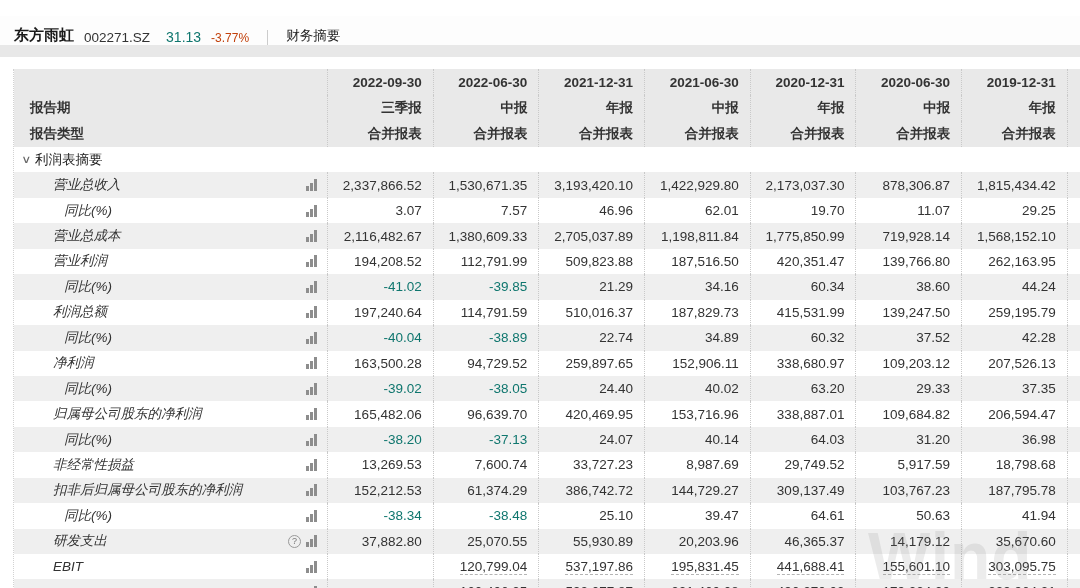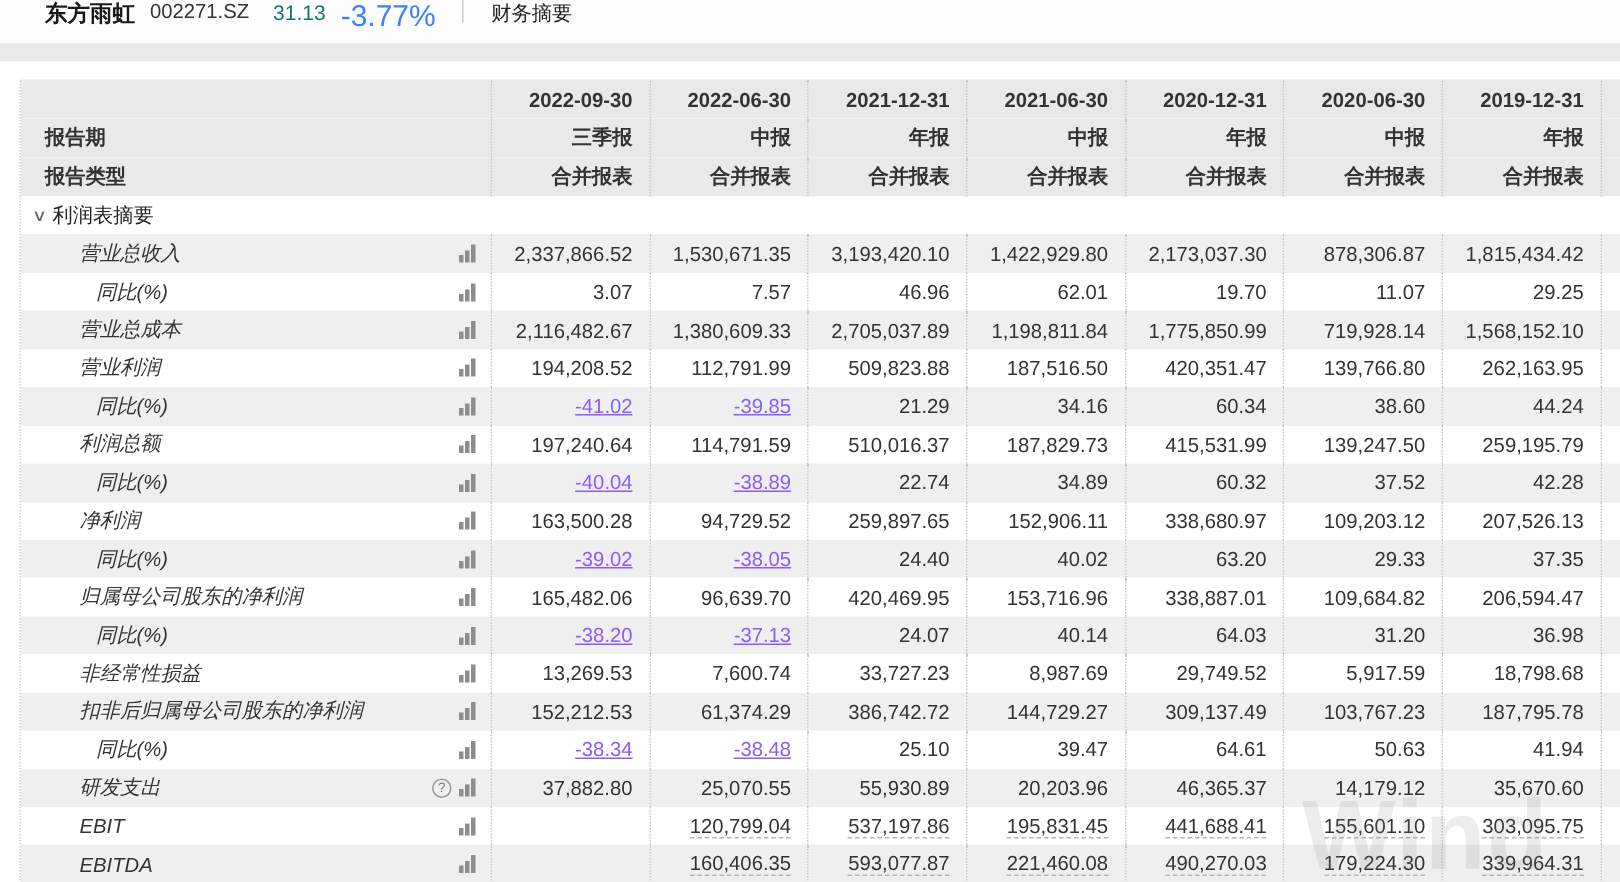--- a/index.html
+++ b/index.html
@@ -4,27 +4,27 @@
 <style>
   html,body{margin:0;padding:0;}
   body{
     width:1080px;height:588px;overflow:hidden;position:relative;
     background:#ffffff;
     font-family:"Liberation Sans","DejaVu Sans",sans-serif;
     color:#333;
   }
   
   .topbar{
-    height:29px;display:flex;align-items:flex-start;gap:10px;
-    padding-left:30px;background:#fdfdfd;
+    height:29px;display:flex;align-items:flex-end;gap:10px;
+    padding-left:14px;background:#fdfdfd;margin-top:16px;
   }
   .stock-name{font-size:15px;font-weight:bold;color:#1a1a1a;}
   .stock-code{font-size:13.5px;color:#333;}
   .price{font-size:14px;color:#0f766e;margin-left:6px;}
-  .chg{font-size:20px;color:#3b82f6;}
+  .chg{font-size:12px;color:#c2410c;}
   .tb-divider{width:1px;height:15px;background:#ccc;margin:0 8px;}
   .tab{font-size:13.5px;color:#222;}
   .gray-band{height:12px;background:#e8e8e8;}
   .white-gap{height:12px;background:#fff;}
 
   
   .tbl{
     margin-left:13px;width:1067px;
     border-left:1px dotted #d2d2d2;
     font-size:13.5px;
@@ -55,21 +55,21 @@
   .lbl{color:#333;font-style:italic;}
   .ind1 .lbl{padding-left:39px;}
   .ind2 .lbl{padding-left:50px;}
   .icons{margin-left:auto;display:flex;align-items:center;gap:5px;padding-right:10px;}
   .vcell{
     height:100%;display:flex;align-items:center;justify-content:flex-end;
     padding-right:11px;border-right:1px dotted #c9c9c9;
     overflow:hidden;white-space:nowrap;color:#333;
   }
   .vfill{border-right:none;}
-  .neg{color:#8b5cf6;text-decoration:underline;}
+  .neg{color:#0f766e;}
   .ul-val{border-bottom:1px dashed #b5b5b5;padding-bottom:0px;line-height:15px;}
   
   .section-row{height:25.44px;background:#fff;display:flex;align-items:center;}
   .chev{
     color:#666;font-size:11px;padding-left:8px;padding-right:5px;
     transform:scaleX(1.25);display:inline-block;
   }
   .section-label{font-weight:normal;color:#222;font-size:13.5px;}
   
   .bars{display:inline-flex;align-items:flex-end;gap:1.6px;height:12px;}

